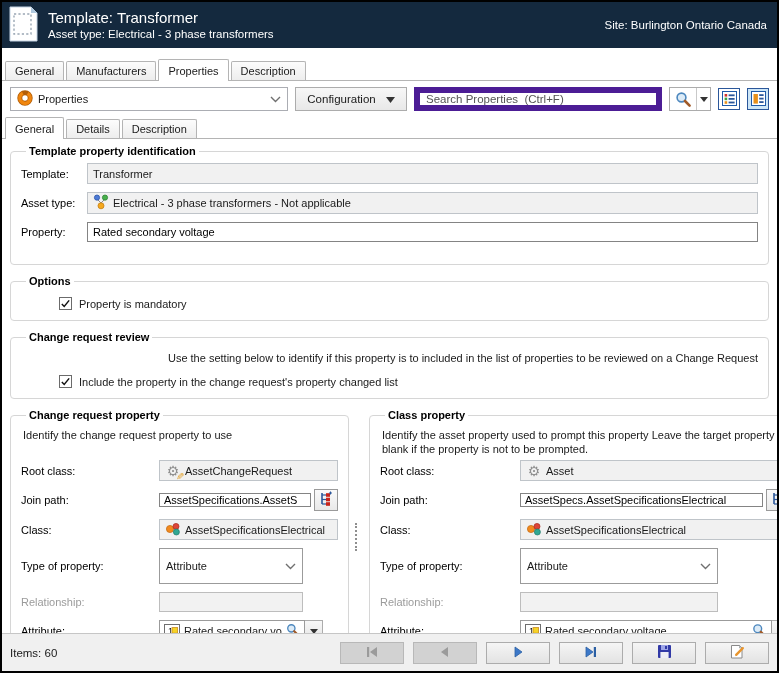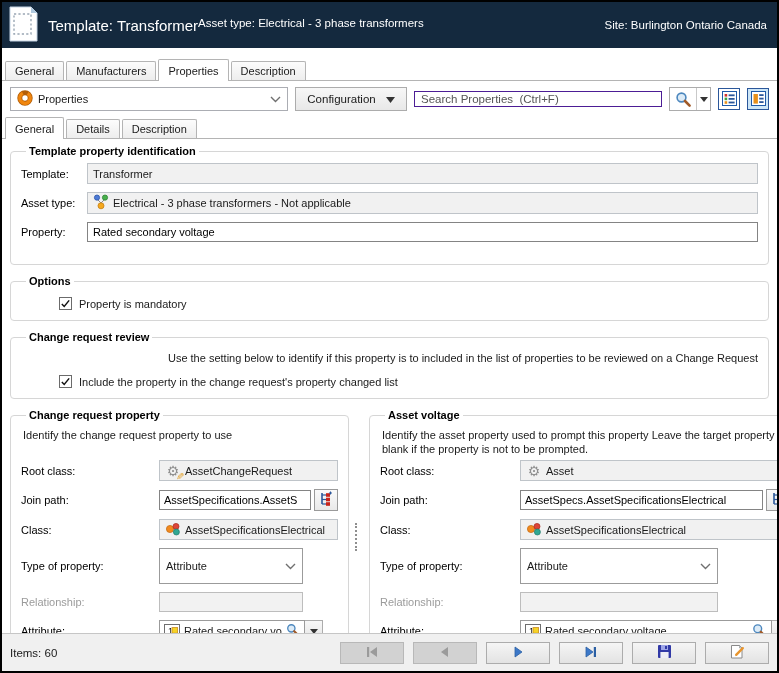--- a/index.html
+++ b/index.html
@@ -6,21 +6,21 @@
   html,body { background:#fff; }
   body { font-family:"Liberation Sans", sans-serif; font-size:11px; color:#1a1a1a; }
 
   .window { width:779px; height:673px; border:2px solid #000; background:#fff;
             display:flex; flex-direction:column; overflow:hidden; }
 
   
   .titlebar { height:46px; background:#14293E; display:flex; align-items:center;
               padding:0 10px 0 6px; flex:none; }
   .titlebar .doc-ic { margin-right:10px; flex:none; }
-  .titles { display:flex; justify-content:center; }
+  .titles { display:flex; flex-direction:column; justify-content:center; }
   .title-main { color:#fff; font-size:15px; line-height:19px; }
   .title-sub  { color:#fff; font-size:11.5px; line-height:15px; }
   .site-label { margin-left:auto; color:#fff; font-size:11.5px; }
 
   .tb-gap { height:11px; background:#fff; flex:none; }
 
   
   .tabstrip { display:flex; align-items:flex-end; padding:0 3px; background:#fff;
               border-bottom:1px solid #B4B4B4; flex:none; }
   .tab { font-size:11px; padding:3px 9px; border:1px solid #B4B4B4; border-bottom:none;
@@ -31,21 +31,21 @@
 
   
   .toolbar { display:flex; align-items:center; padding:6px 8px 6px 8px; gap:7px;
              background:#fff; flex:none; }
   .combo-main { width:278px; height:24px; border:1px solid #ABADB3; background:#fff;
                 display:flex; align-items:center; padding:0 6px; gap:5px; }
   .combo-main .chev { margin-left:auto; }
   .btn-config { height:24px; width:112px; border:1px solid #ACACAC;
                 background:linear-gradient(#F7F7F7,#E8E8E8); display:flex;
                 align-items:center; justify-content:center; gap:10px; font-size:11.5px; }
-  .search-box { flex:1; height:16px; border:1px solid #4c1d95; padding:0 6px;
+  .search-box { flex:1; height:24px; border:6px solid #4c1d95; padding:0 6px;
                 font-size:11.5px; font-family:inherit; color:#333; }
   .search-box::placeholder { color:#555; }
   .split-btn { height:24px; display:flex; border:1px solid #ACACAC; background:#fff; }
   .split-btn .mag-part { width:26px; display:flex; align-items:center; justify-content:center; }
   .split-btn .arr-part { width:14px; border-left:1px solid #C9C9C9; display:flex;
                          align-items:center; justify-content:center; }
   .view-btn { width:22px; height:22px; border:1px solid #2B579A; background:#fff;
               display:flex; align-items:center; justify-content:center; }
   .view-btn.selected { background:#CDE6F7; }
 
@@ -77,21 +77,21 @@
   .col-left  { width:322px; flex:none; margin-bottom:0; }
   .col-right { flex:1; margin-left:10px; margin-bottom:0; }
   .vsplit { width:4px; flex:none; border-left:2px dotted #8F8F8F; height:28px;
             align-self:center; margin-left:6px; }
 
   .cr .flabel { width:138px; }
   .ap .flabel { width:140px; }
   .group-desc { margin:1px 0 0 2px; line-height:14px; height:32px; }
 
   .join-wrap { display:flex; align-items:center; gap:3px; flex:1; }
-  .join-input { height:20px; border:1px solid #848484; background:#fff; padding:0 4px;
+  .join-input { height:14px; border:1px solid #848484; background:#fff; padding:0 4px;
                 font-size:11px; font-family:inherit; flex:1; min-width:0; }
   .tree-btn { width:24px; height:22px; border:1px solid #9A9A9A; flex:none;
               background:linear-gradient(#FAFAFA,#E9E9E9); display:flex;
               align-items:center; justify-content:center; }
 
   .select-box { height:36px; border:1px solid #9B9B9B; background:#fff; display:flex;
                 align-items:center; padding:0 6px; }
   .cr .select-box { width:144px; } .ap .select-box { width:198px; }
   .select-box .chev { margin-left:auto; }
 
@@ -372,21 +372,21 @@
                   <polygon points="0,0 8,0 4,5" fill="#333"></polygon>
                 </svg>
             </span>
           </div>
         </div>
       </fieldset>
 
       <div class="vsplit"></div>
 
       <fieldset class="col-right ap">
-        <legend>Asset voltage</legend>
+        <legend>Class property</legend>
         <div class="group-desc">Identify the asset property used to prompt this property  Leave the target property blank if the property is not to be prompted.</div>
 
         <div class="frow">
           <span class="flabel">Root class:</span>
           <div class="ro-field">
             <span class="gear-wrap">
               <span class="gear-glyph">⚙</span>
             </span>
             <span>Asset</span>
           </div>

